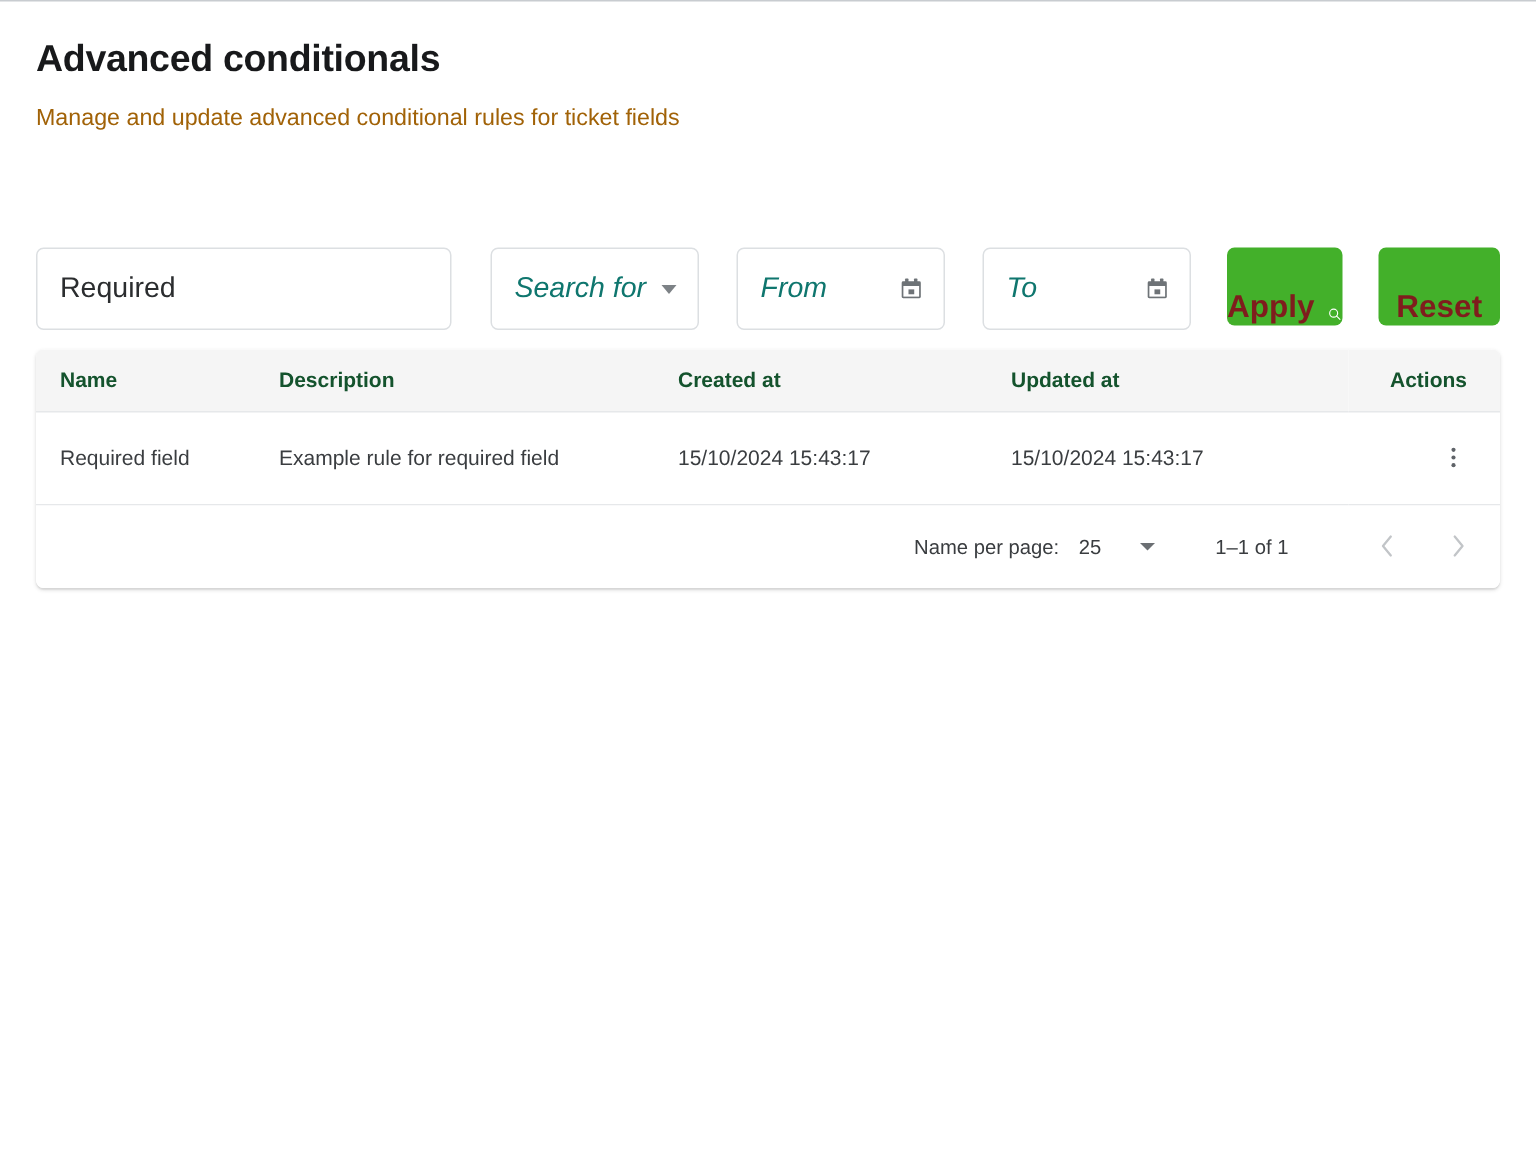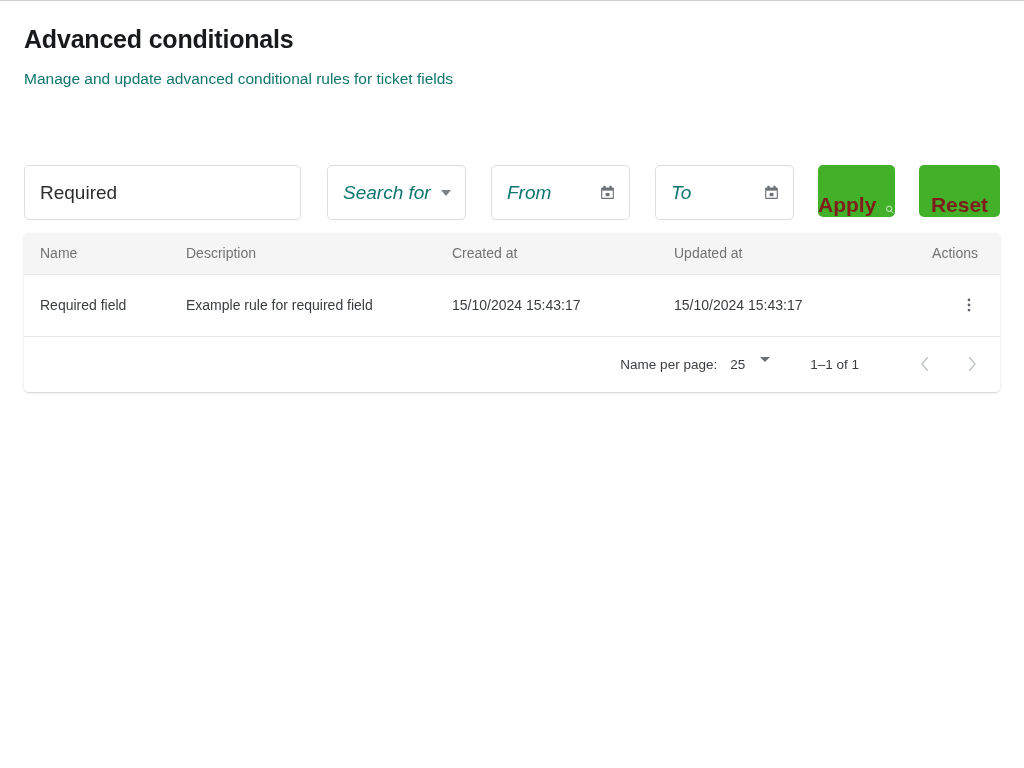--- a/index.html
+++ b/index.html
@@ -38,21 +38,21 @@
     font-weight: bold;
     letter-spacing: -0.2px;
     color: #18191b;
     line-height: 32px;
   }
   .page-subtitle {
     margin: 0;
     padding-top: 14px;
     font-size: 15.5px;
     font-weight: normal;
-    color: #0f766e;
+    color: #a16207;
     line-height: 20px;
   }
   .create-rule-btn {
     position: absolute;
     right: 0;
     top: 27px;
     width: 200px;
     height: 51px;
     background: #43b02a;
     border: none;
@@ -154,22 +154,22 @@
     overflow: hidden;
   }
   table {
     width: 100%;
     border-collapse: collapse;
     table-layout: fixed;
   }
   thead tr { background: #f5f5f5; }
   thead th {
     font-size: 14px;
-    font-weight: normal;
-    color: #737373;
+    font-weight: bold;
+    color: #14532d;
     text-align: left;
     padding: 0;
     height: 41px;
     vertical-align: middle;
   }
   tbody td {
     font-size: 14px;
     color: #3a3d40;
     text-align: left;
     padding: 0;
@@ -204,22 +204,22 @@
     padding-right: 17px;
     gap: 0;
     background: #ffffff;
   }
   .rows-label {
     font-size: 13.5px;
     color: #3a3d40;
   }
   .rows-select {
     display: flex;
-    align-items: flex-start;
-    gap: 15px;
+    align-items: center;
+    gap: 26px;
     margin-left: 13px;
     cursor: pointer;
   }
   .rows-value { font-size: 13.5px; color: #3a3d40; }
   .rows-caret {
     width: 0; height: 0;
     border-left: 5px solid transparent;
     border-right: 5px solid transparent;
     border-top: 5.5px solid #6b6f73;
   }

